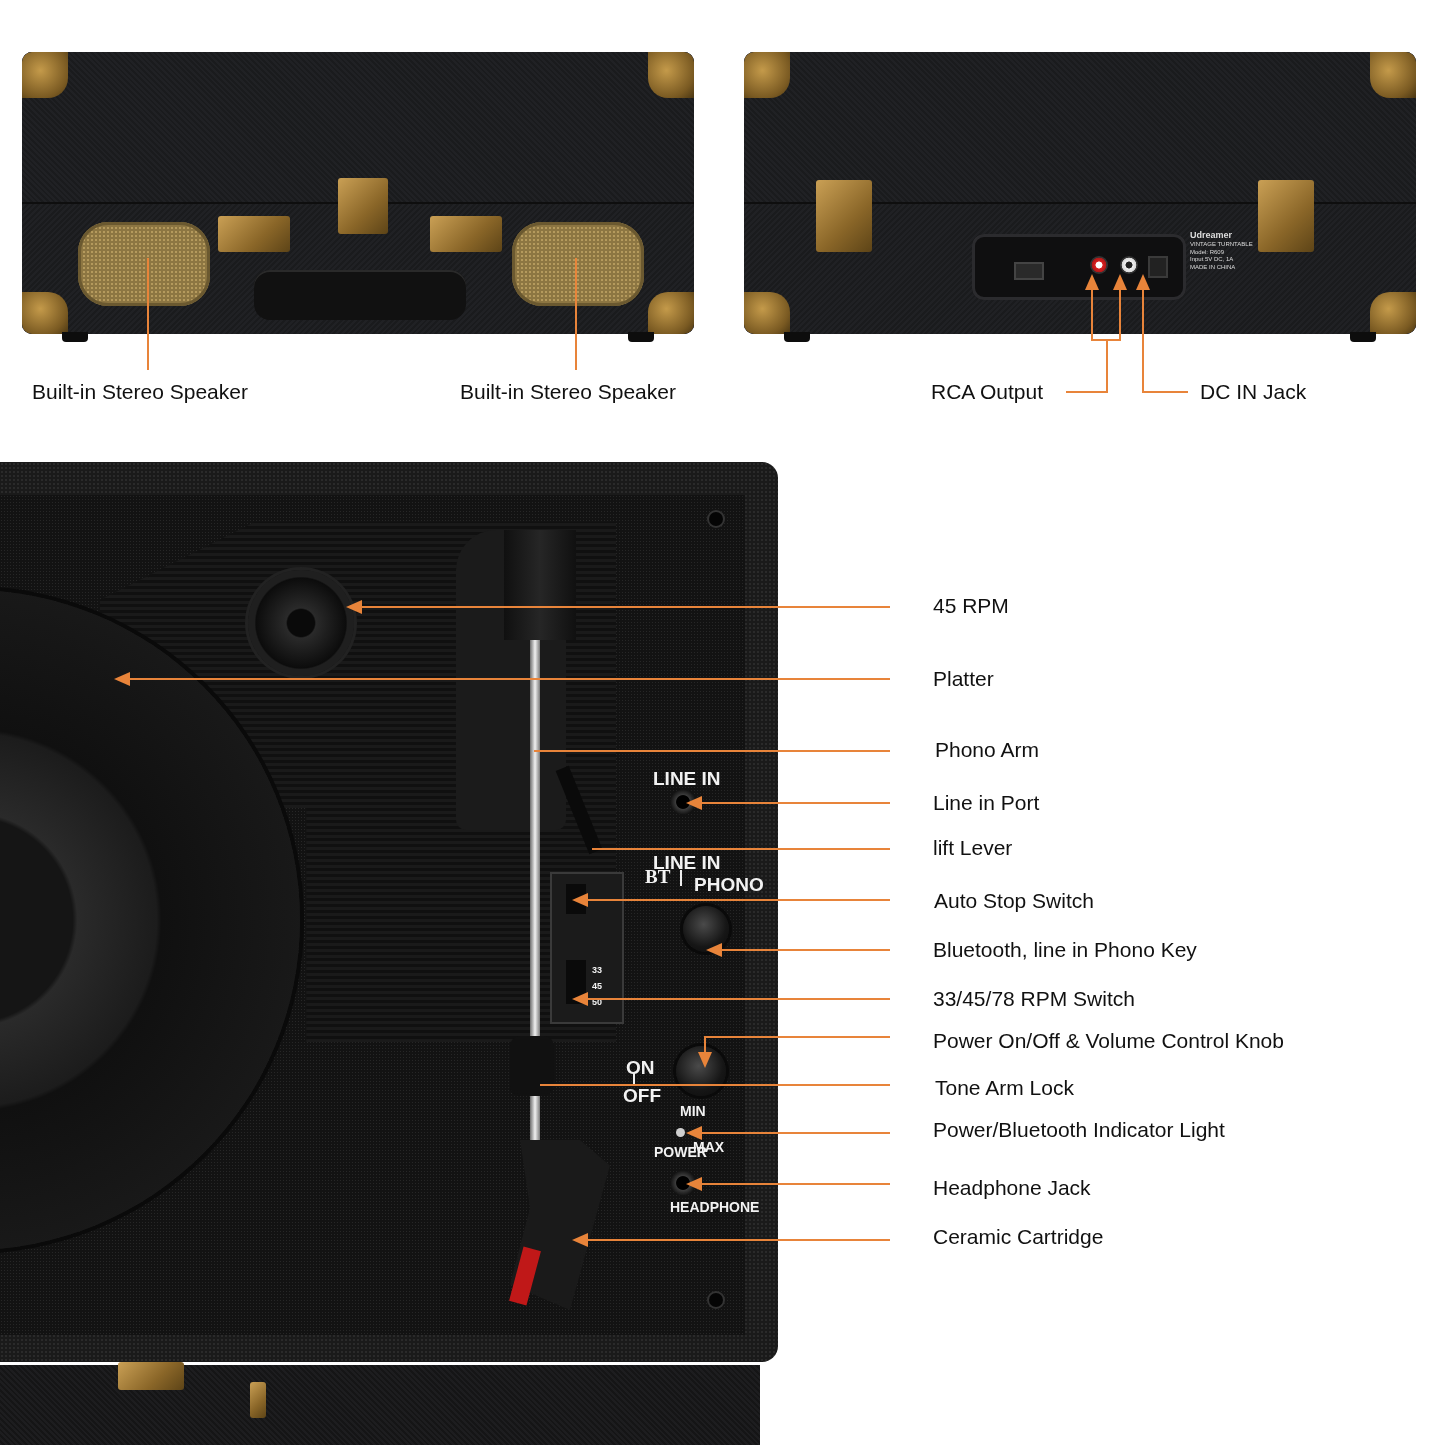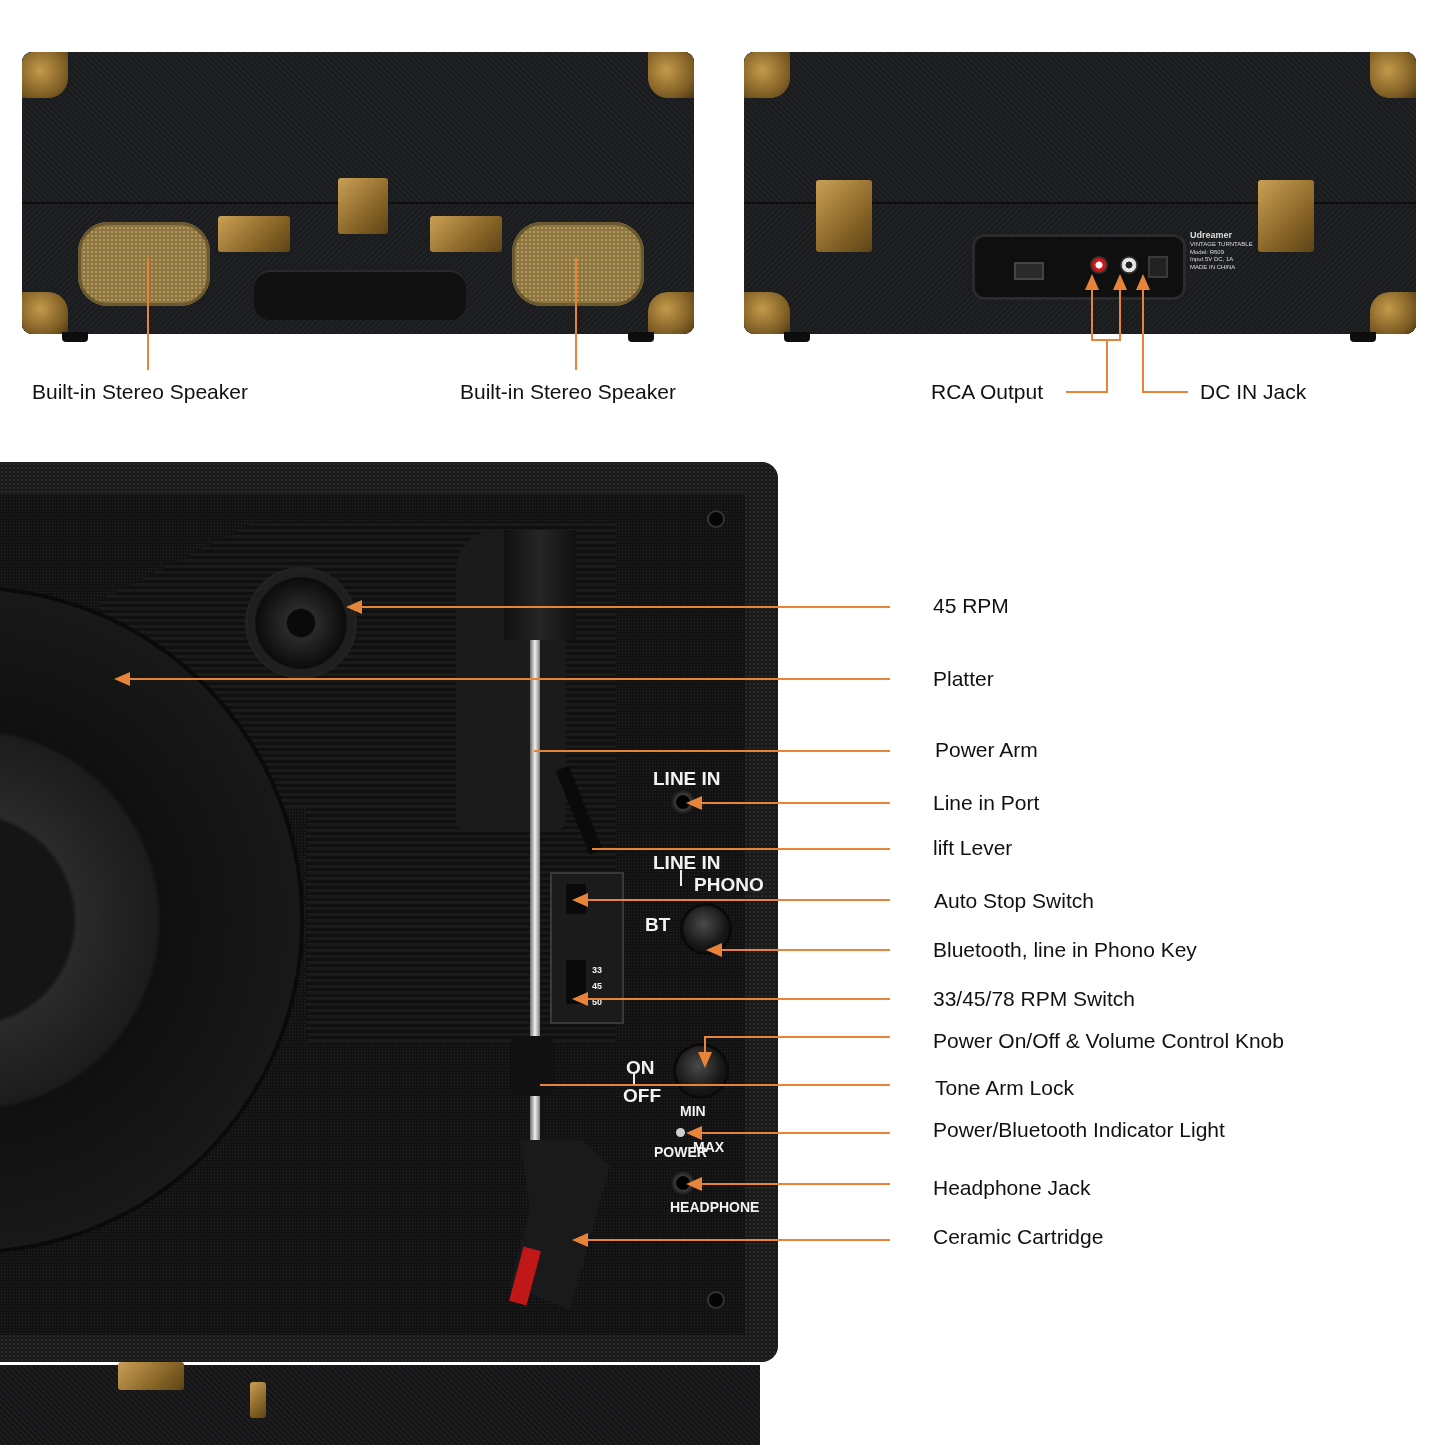--- a/index.html
+++ b/index.html
@@ -113,21 +113,21 @@
 <div class="abs" style="left:566px;top:960px;width:20px;height:44px;background:#0a0a0a;"></div>
 <div class="ctl-text" style="left:592px;top:966px;font-size:9px;">33</div>
 <div class="ctl-text" style="left:592px;top:982px;font-size:9px;">45</div>
 <div class="ctl-text" style="left:592px;top:998px;font-size:9px;">50</div>
 
 <div class="abs" style="left:572px;top:765px;width:14px;height:90px;background:#0a0a0a;transform:rotate(-22deg);"></div>
 
 <div class="ctl-text" style="left:653px;top:769px;">LINE IN</div>
 <div class="jack" style="left:670px;top:789px;width:26px;height:26px;"></div>
 <div class="ctl-text" style="left:653px;top:853px;">LINE IN</div>
-<div class="ctl-text" style="left:645px;top:915px;">BT</div>
+<div class="ctl-text" style="left:645px;top:867px;font-family:Liberation Serif, serif;">BT</div>
 <div class="ctl-text" style="left:694px;top:875px;">PHONO</div>
 <div class="abs" style="left:680px;top:870px;width:2px;height:16px;background:#eee;"></div>
 <div class="knob" style="left:683px;top:906px;width:46px;height:46px;"></div>
 
 <div class="ctl-text" style="left:626px;top:1058px;">ON</div>
 <div class="abs" style="left:633px;top:1072px;width:2px;height:12px;background:#eee;"></div>
 <div class="ctl-text" style="left:623px;top:1086px;">OFF</div>
 <div class="knob" style="left:676px;top:1046px;width:50px;height:50px;"></div>
 <div class="ctl-text" style="left:637px;top:1104px;font-size:14px;padding-left:43px;">MIN</div>
 <div class="ctl-text" style="left:693px;top:1140px;font-size:14px;">MAX</div>
@@ -172,21 +172,21 @@
 <div class="arrowL" style="left:686px;top:1126px;"></div>
 
 <div class="ln" style="left:700px;top:1183px;width:190px;height:2px;"></div>
 <div class="arrowL" style="left:686px;top:1177px;"></div>
 
 <div class="ln" style="left:586px;top:1239px;width:304px;height:2px;"></div>
 <div class="arrowL" style="left:572px;top:1233px;"></div>
 
 <div class="label" style="left:933px;top:595px;">45 RPM</div>
 <div class="label" style="left:933px;top:668px;">Platter</div>
-<div class="label" style="left:935px;top:739px;">Power Arm</div>
+<div class="label" style="left:935px;top:739px;">Phono Arm</div>
 <div class="label" style="left:933px;top:792px;">Line in Port</div>
 <div class="label" style="left:933px;top:837px;">lift Lever</div>
 <div class="label" style="left:934px;top:890px;">Auto Stop Switch</div>
 <div class="label" style="left:933px;top:939px;">Bluetooth, line in Phono Key</div>
 <div class="label" style="left:933px;top:988px;">33/45/78 RPM Switch</div>
 <div class="label" style="left:933px;top:1030px;">Power On/Off &amp; Volume Control Knob</div>
 <div class="label" style="left:935px;top:1077px;">Tone Arm Lock</div>
 <div class="label" style="left:933px;top:1119px;">Power/Bluetooth Indicator Light</div>
 <div class="label" style="left:933px;top:1177px;">Headphone Jack</div>
 <div class="label" style="left:933px;top:1226px;">Ceramic Cartridge</div>

